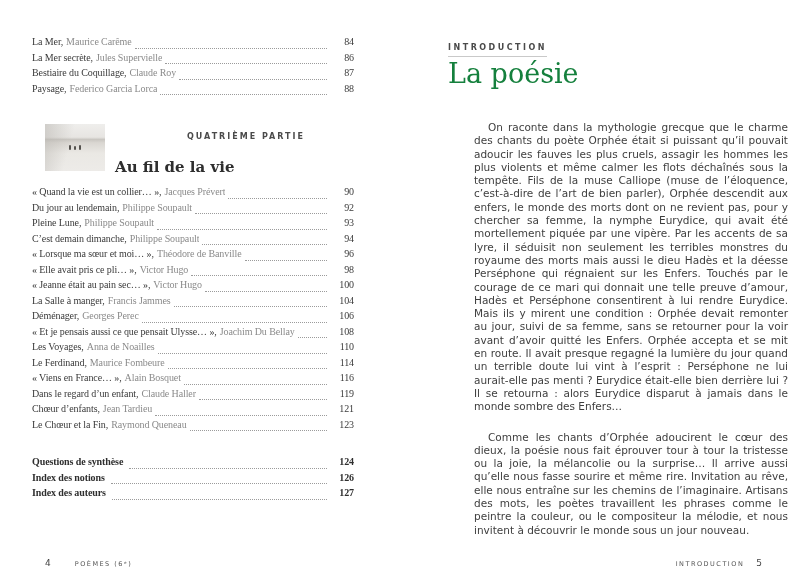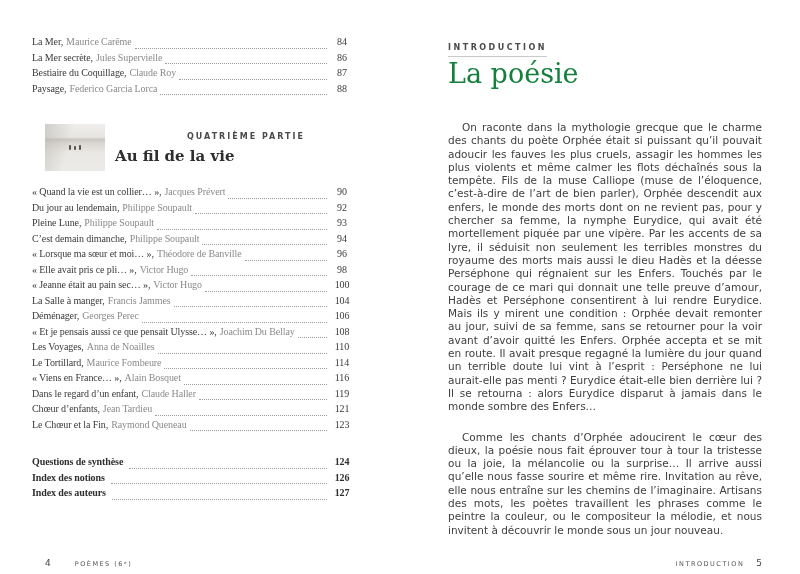--- a/index.html
+++ b/index.html
@@ -14,51 +14,51 @@
   #toc-main { top:186px; }
   #toc-end  { top:456px; }
 
   .toc-row { display:flex; align-items:baseline; height:15.5px;
              font-size:10px; letter-spacing:-0.1px; color:#3a3a3a; }
   .toc-row .txt { flex:0 1 auto; white-space:nowrap; overflow:hidden; }
   .toc-row .t { color:#3a3a3a; }
   .toc-row .a { color:#8a8a8a; margin-left:3px; }
   .toc-row .leader { flex:1 1 auto; min-width:3px; align-self:flex-end;
                      margin:0 3px 3px 3px; border-bottom:1px dotted #9b9b9b; }
-  .toc-row .pg { flex:0 0 auto; width:24px; text-align:center; color:#3a3a3a; }
+  .toc-row .pg { flex:0 0 auto; width:24px; text-align:right; color:#3a3a3a; }
   .toc-row.bold .t, .toc-row.bold .pg { font-weight:bold; color:#2e2e2e; }
 
   
   .part { position:absolute; left:45px; top:124px; width:332px; display:flex; }
   .photo { position:relative; flex:0 0 auto; width:60px; height:47px;
     background:
       linear-gradient(105deg, rgba(183,180,175,.55), rgba(183,180,175,0) 42%),
       linear-gradient(180deg, #efeeec 0%, #e7e5e2 28%, #c9c6c1 33%, #dad7d2 40%, #eae8e4 62%, #edebe8 100%);
   }
   .photo .fig { position:absolute; width:2px; height:5px; background:#55524e; border-radius:1px; }
   .photo .fig.f1 { left:24px; top:21px; }
   .photo .fig.f2 { left:29px; top:22px; height:4px; }
   .photo .fig.f3 { left:34px; top:21px; }
   .part-body { flex:1 1 auto; margin-left:10px; padding-top:8px; }
   .part-label-row { display:flex; align-items:center;flex-direction:column; }
   .part-label { font-family:"DejaVu Sans", sans-serif; font-size:8px; font-weight:bold;
                 letter-spacing:2px; color:#4a4a4a; white-space:nowrap; }
   .part-rule { flex:1 1 auto; height:1px; background:#a8a8a8; margin-left:10px; }
   .part-title { font-family:"DejaVu Serif", serif; font-weight:bold; font-size:15px;
-                color:#2e2e2e; margin-top:5px; }
+                color:#2e2e2e; margin-top:16px; }
 
   
   .intro-head { position:absolute; left:448px; top:36px; width:314px; }
   .intro-label { display:inline-block; font-family:"DejaVu Sans", sans-serif; font-size:8px;
                  font-weight:bold; letter-spacing:2.5px; color:#4a4a4a;
                  padding-bottom:4px; border-bottom:1px solid #c9c9c9; }
   .intro-title { font-family:"DejaVu Serif", serif; font-size:27px; font-weight:normal;
                  color:#15803d; margin-top:1px; }
 
-  .intro-bodytext { position:absolute; left:448px; top:121px; width:314px; }
+  .intro-bodytext { position:absolute; left:474px; top:121px; width:314px; }
   .intro-bodytext p { font-family:"DejaVu Sans", sans-serif; font-size:10.5px;
                       line-height:13.3px; color:#3e3e3e; text-align:justify;
                       text-indent:14px; margin-bottom:17px; }
 
   
   .footer { position:absolute; top:551px; font-family:"DejaVu Sans", sans-serif; color:#555; }
   .footer-left  { left:45px; }
   .footer-right { right:38px; text-align:center; }
   .fpage  { font-size:9px; color:#444; }
   .flabel { font-size:6.5px; letter-spacing:1.5px; }
@@ -158,21 +158,21 @@
     <span class="txt"><span class="t">« Et je pensais aussi ce que pensait Ulysse… »,</span><span class="a">Joachim Du Bellay</span></span>
     <span class="leader"></span>
     <span class="pg">108</span>
   </div>
       <div class="toc-row">
     <span class="txt"><span class="t">Les Voyages,</span><span class="a">Anna de Noailles</span></span>
     <span class="leader"></span>
     <span class="pg">110</span>
   </div>
       <div class="toc-row">
-    <span class="txt"><span class="t">Le Tortillard,</span><span class="a">Maurice Fombeure</span></span>
+    <span class="txt"><span class="t">Le Ferdinand,</span><span class="a">Maurice Fombeure</span></span>
     <span class="leader"></span>
     <span class="pg">114</span>
   </div>
       <div class="toc-row">
     <span class="txt"><span class="t">« Viens en France… »,</span><span class="a">Alain Bosquet</span></span>
     <span class="leader"></span>
     <span class="pg">116</span>
   </div>
       <div class="toc-row">
     <span class="txt"><span class="t">Dans le regard d’un enfant,</span><span class="a">Claude Haller</span></span>

